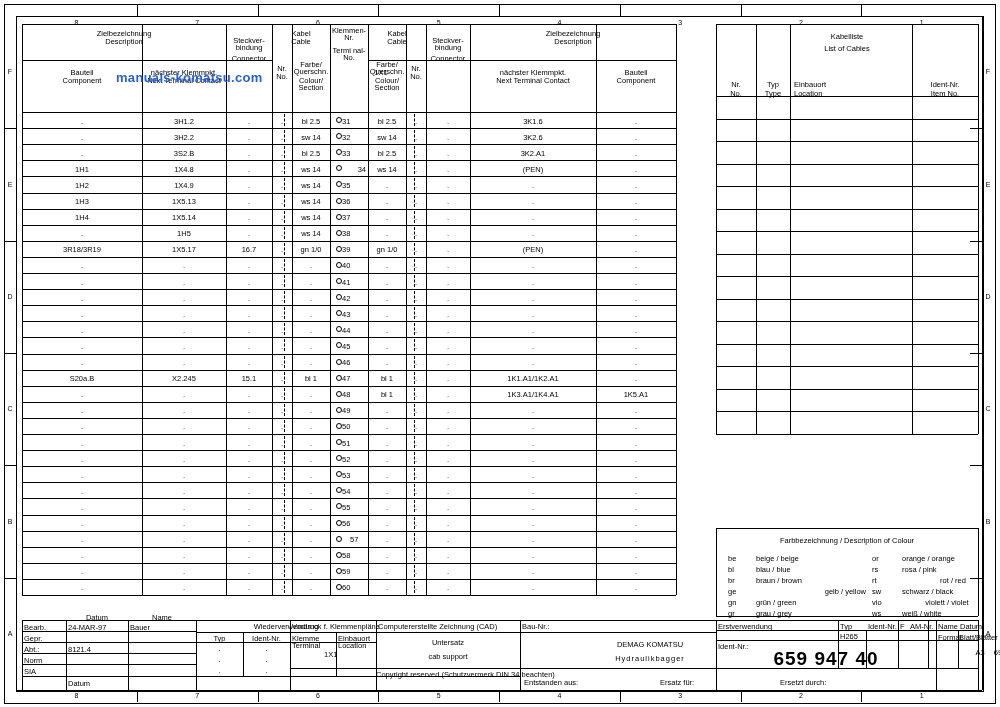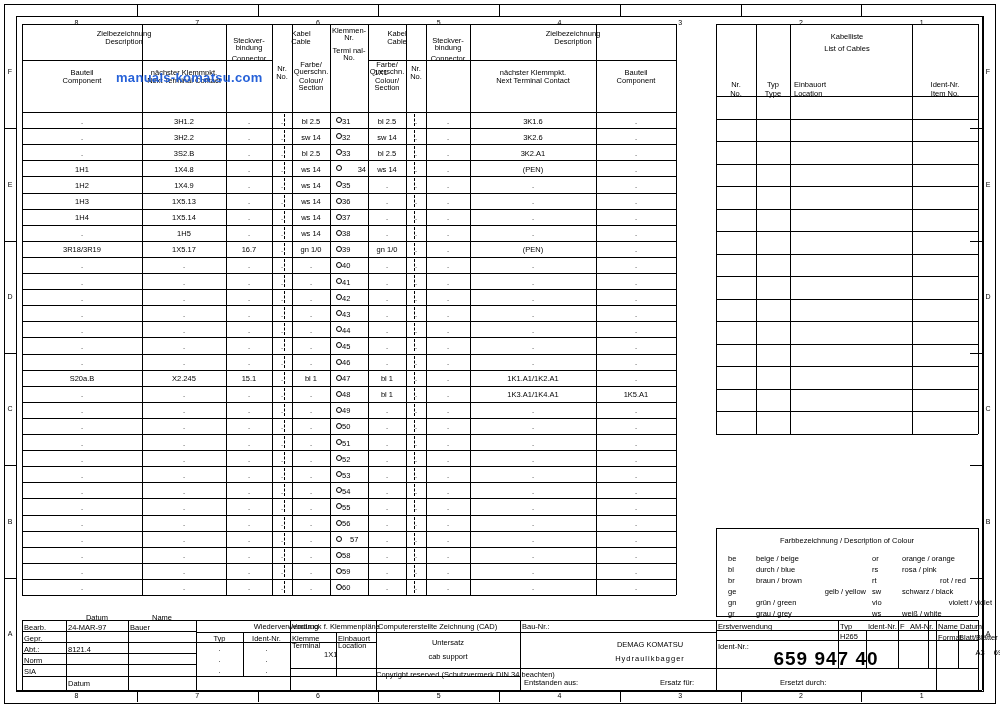--- a/index.html
+++ b/index.html
@@ -651,39 +651,39 @@
 
   <div id="colour-legend">
       <div class="ln h" style="left:716px;top:528px;width:262px;"></div>
       <div class="ln h" style="left:716px;top:616px;width:262px;"></div>
       <div class="ln v" style="left:716px;top:528px;height:88px;"></div>
       <div class="ln v" style="left:978px;top:528px;height:88px;"></div>
       <div class="cell sm" style="left:716px;top:536px;width:262px;">Farbbezeichnung / Description of Colour</div>
       <div class="cell xs" style="left: 728px; top: 554px; width: 24px; text-align: left;">be</div>
       <div class="cell xs" style="left: 756px; top: 554px; width: 110px; text-align: left;">beige / beige</div>
       <div class="cell xs" style="left: 728px; top: 565px; width: 24px; text-align: left;">bl</div>
-      <div class="cell xs" style="left: 756px; top: 565px; width: 110px; text-align: left;">durch / blue</div>
+      <div class="cell xs" style="left: 756px; top: 565px; width: 110px; text-align: left;">blau / blue</div>
       <div class="cell xs" style="left: 728px; top: 576px; width: 24px; text-align: left;">br</div>
       <div class="cell xs" style="left: 756px; top: 576px; width: 110px; text-align: left;">braun / brown</div>
       <div class="cell xs" style="left: 728px; top: 587px; width: 24px; text-align: left;">ge</div>
       <div class="cell xs" style="left: 756px; top: 587px; width: 110px; text-align: right;">gelb / yellow</div>
       <div class="cell xs" style="left: 728px; top: 598px; width: 24px; text-align: left;">gn</div>
       <div class="cell xs" style="left: 756px; top: 598px; width: 110px; text-align: left;">grün / green</div>
       <div class="cell xs" style="left: 728px; top: 609px; width: 24px; text-align: left;">gr</div>
       <div class="cell xs" style="left: 756px; top: 609px; width: 110px; text-align: left;">grau / grey</div>
       <div class="cell xs" style="left: 872px; top: 554px; width: 26px; text-align: left;">or</div>
       <div class="cell xs" style="left: 902px; top: 554px; width: 90px; text-align: left;">orange / orange</div>
       <div class="cell xs" style="left: 872px; top: 565px; width: 26px; text-align: left;">rs</div>
       <div class="cell xs" style="left: 902px; top: 565px; width: 90px; text-align: left;">rosa / pink</div>
       <div class="cell xs" style="left: 872px; top: 576px; width: 26px; text-align: left;">rt</div>
       <div class="cell xs" style="left: 908px; top: 576px; width: 90px; text-align: center;">rot / red</div>
       <div class="cell xs" style="left: 872px; top: 587px; width: 26px; text-align: left;">sw</div>
       <div class="cell xs" style="left: 902px; top: 587px; width: 90px; text-align: left;">schwarz / black</div>
       <div class="cell xs" style="left: 872px; top: 598px; width: 26px; text-align: left;">vio</div>
-      <div class="cell xs" style="left: 902px; top: 598px; width: 90px; text-align: right;">violett / violet</div>
+      <div class="cell xs" style="left: 902px; top: 598px; width: 90px; text-align: center;">violett / violet</div>
       <div class="cell xs" style="left: 872px; top: 609px; width: 26px; text-align: left;">ws</div>
       <div class="cell xs" style="left: 902px; top: 609px; width: 90px; text-align: left;">weiß / white</div>
     </div>
 
   <div id="title-block">
       <div class="ln h" style="left:22px;top:620px;width:956px;"></div>
       <div class="ln h" style="left:22px;top:690px;width:956px;"></div>
       <div class="ln v" style="left:22px;top:620px;height:70px;"></div>
       <div class="ln v" style="left:978px;top:620px;height:70px;"></div>
       <div class="ln v" style="left:22px;top:620px;height:70px;"></div>

